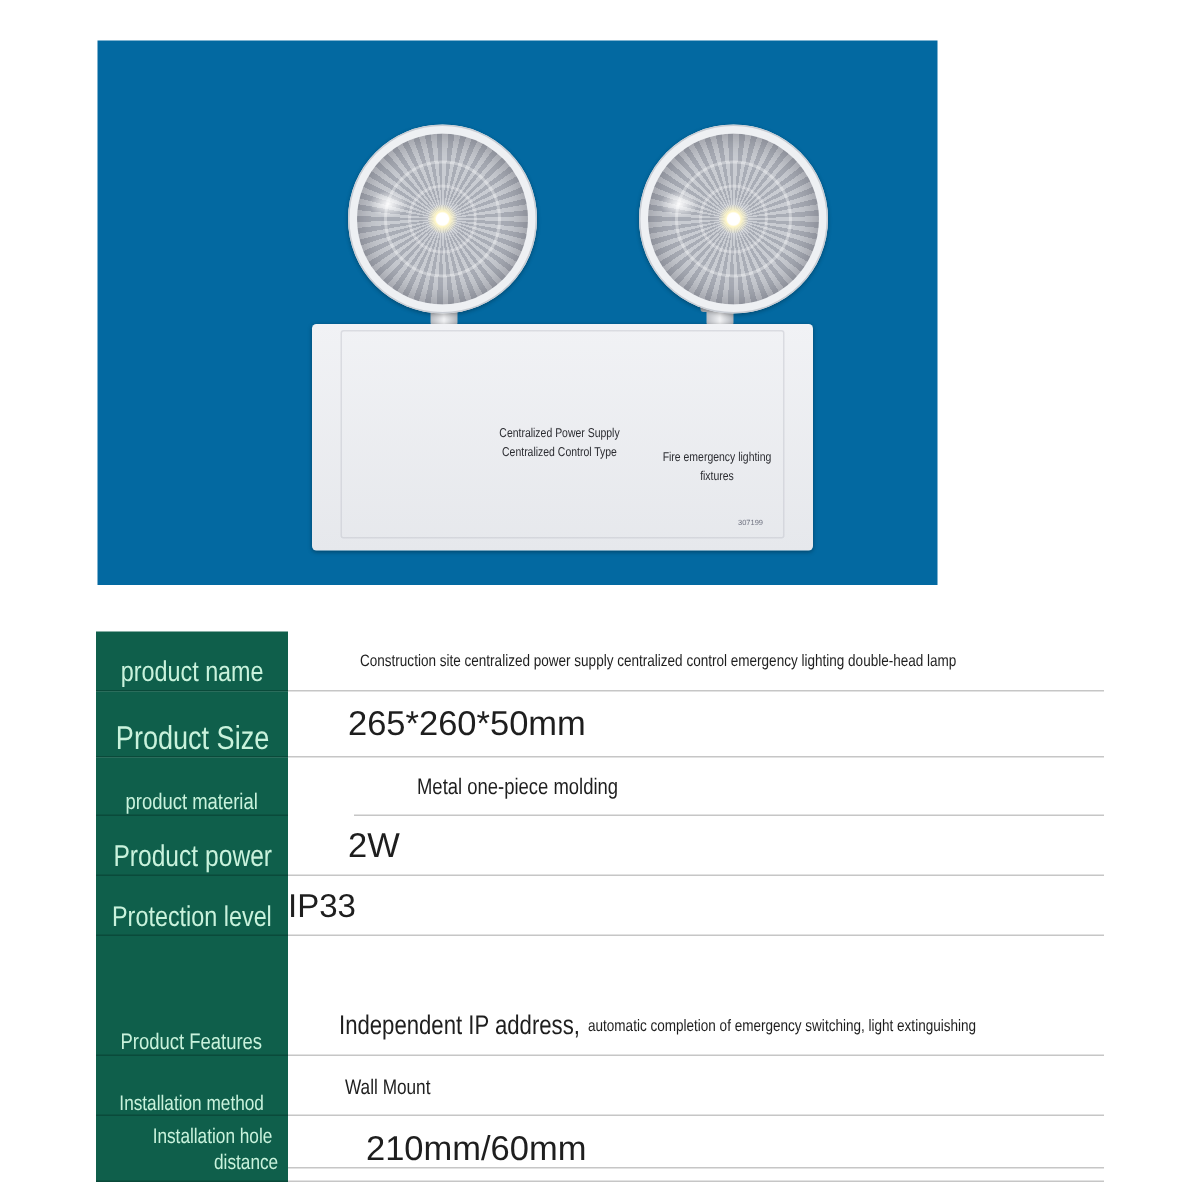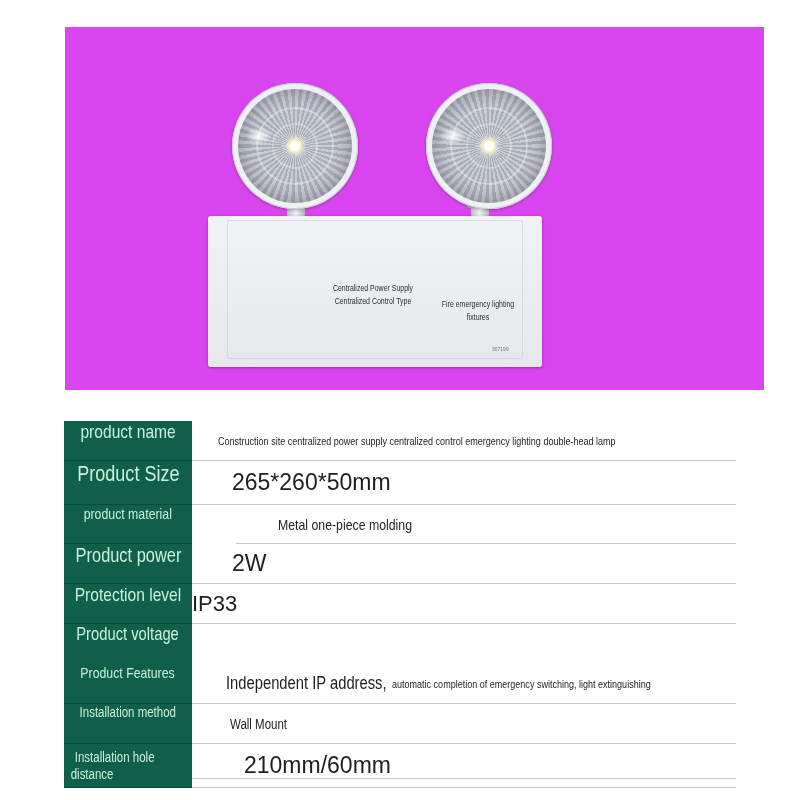--- a/index.html
+++ b/index.html
@@ -1,22 +1,22 @@
 <!DOCTYPE html>
 <html><head>
   <meta charset="utf-8">
   <style>
     * { margin: 0; padding: 0; box-sizing: border-box; }
     html, body { width: 800px; height: 800px; background: #ffffff; overflow: hidden; }
     body { position: relative; font-family: "Liberation Sans", sans-serif; }
 
     
     .photo {
-      position: absolute; left: 65px; top: 27px; width: 699px; height: 363px;
-      background: #d946ef;
+      position: absolute; left: 65px; top: 27px; width: 560px; height: 363px;
+      background: #0369a1;
       overflow: hidden;
     }
     .lamp-head {
       position: absolute; width: 126px; height: 126px; border-radius: 50%;
       background: #eef0f3;
       box-shadow: inset 0 0 0 1px #c8ccd3, 0 1px 3px rgba(0,0,0,0.3);
     }
     .lamp-lens {
       position: absolute; left: 6px; top: 6px; width: 114px; height: 114px; border-radius: 50%;
       background:
@@ -72,21 +72,21 @@
     .spec-table {
       position: absolute; left: 64px; top: 421px; width: 672px;
     }
     .spec-row {
       position: relative; display: flex; align-items: stretch;
     }
     .spec-label {
       width: 128px; flex: 0 0 128px;
       background: #0f5f4b;
       color: #c9f2dc;
-      display: flex; align-items: flex-start; justify-content: center; text-align: center;
+      display: flex; align-items: flex-end; justify-content: center; text-align: center;
       border-bottom: 1px solid #0a4a3a;
       font-family: "Liberation Sans", sans-serif;
       line-height: 1.15;
       padding: 0 2px;
     }
     .spec-label span { display: inline-block; transform: scaleX(0.82); white-space: nowrap; }
     .spec-value {
       flex: 1; display: flex; align-items: center;
       border-bottom: 1px solid #c6c6c6;
       color: #1e1e1e;
@@ -124,21 +124,21 @@
     <div class="box-serial">307199</div>
   </div>
 </div>
 
 <div class="spec-table">
 
   <div class="spec-row" style="height:40px;">
     <div class="spec-label" style="font-size:19px;">
       <span>product name</span>
     </div>
-    <div class="spec-value" style="padding-left:26px; font-size:11px;">
+    <div class="spec-value" style="padding-left:48px; font-size:11px;">
       <span class="cond">Construction site centralized power supply centralized control emergency lighting double-head lamp</span>
     </div>
   </div>
 
   <div class="spec-row" style="height:44px;">
     <div class="spec-label" style="font-size:22px;">
       <span>Product Size</span>
     </div>
     <div class="spec-value" style="padding-left:40px; font-size:23px;">
       <span>265*260*50mm</span>

